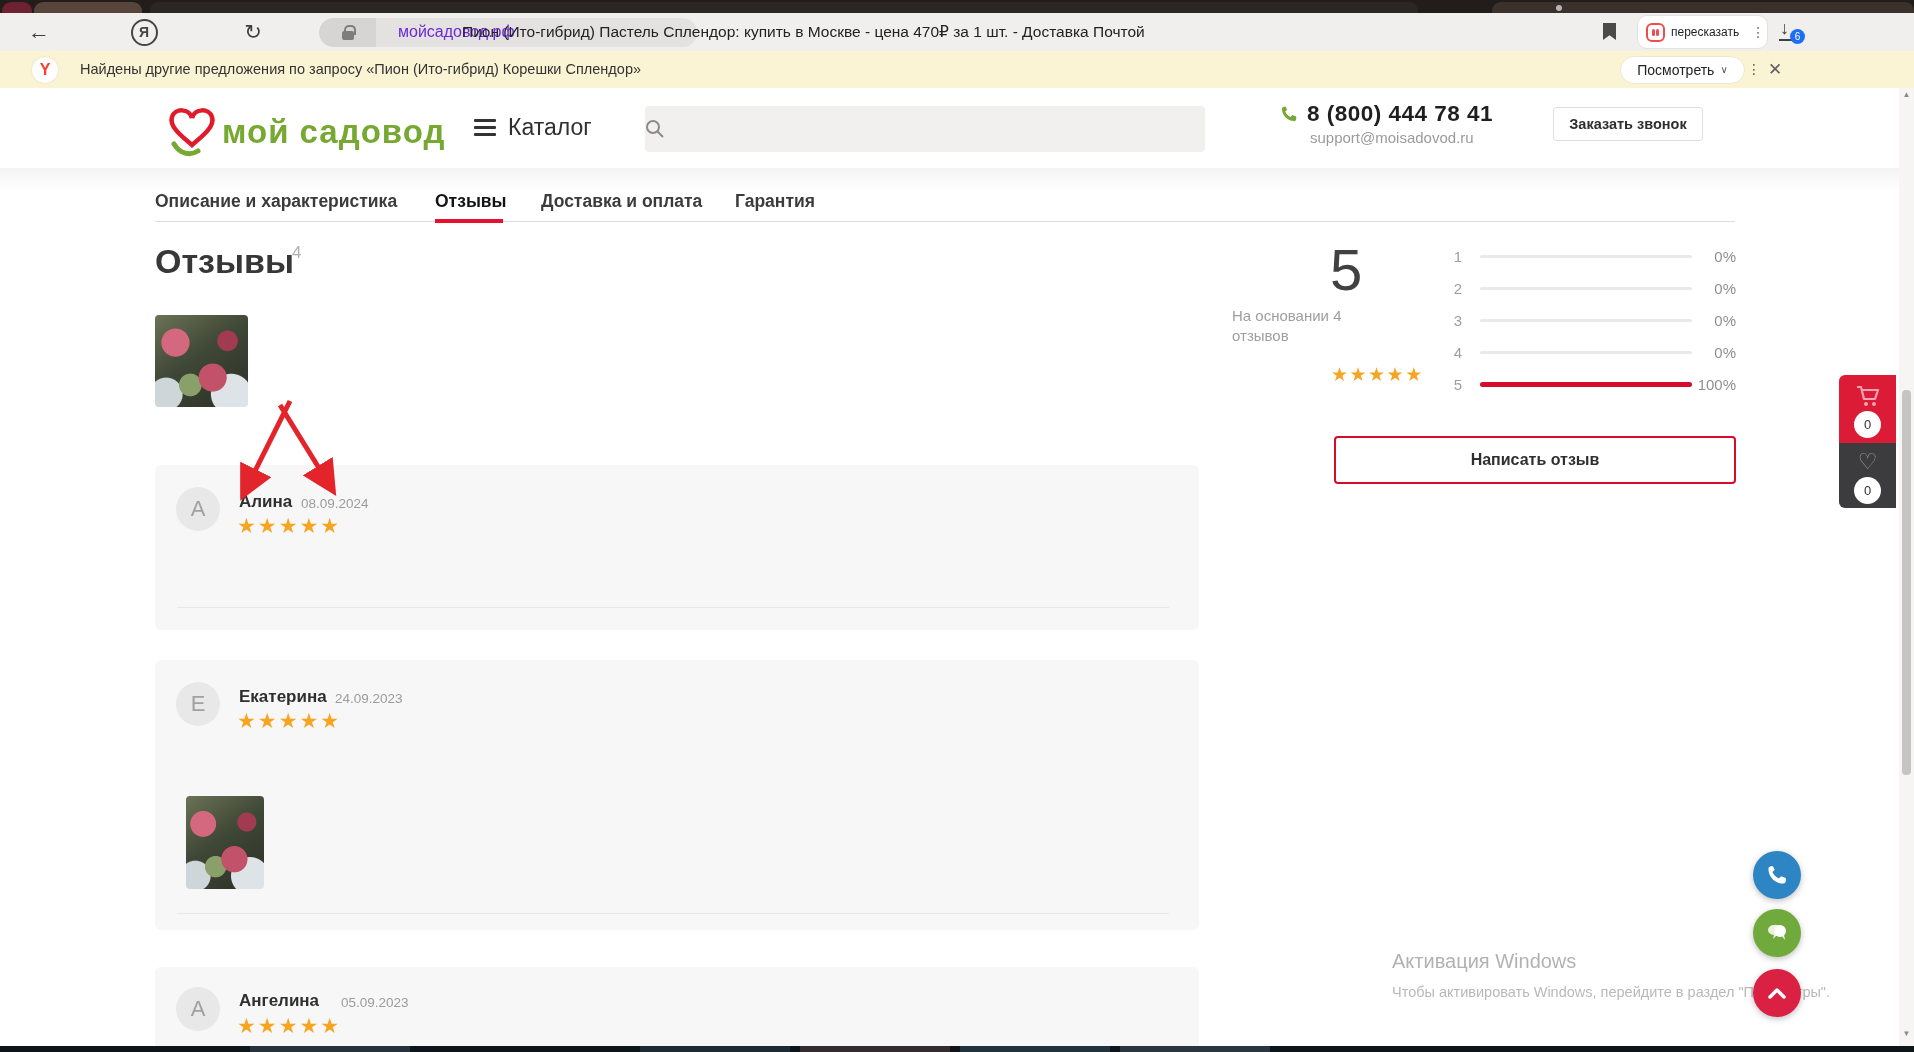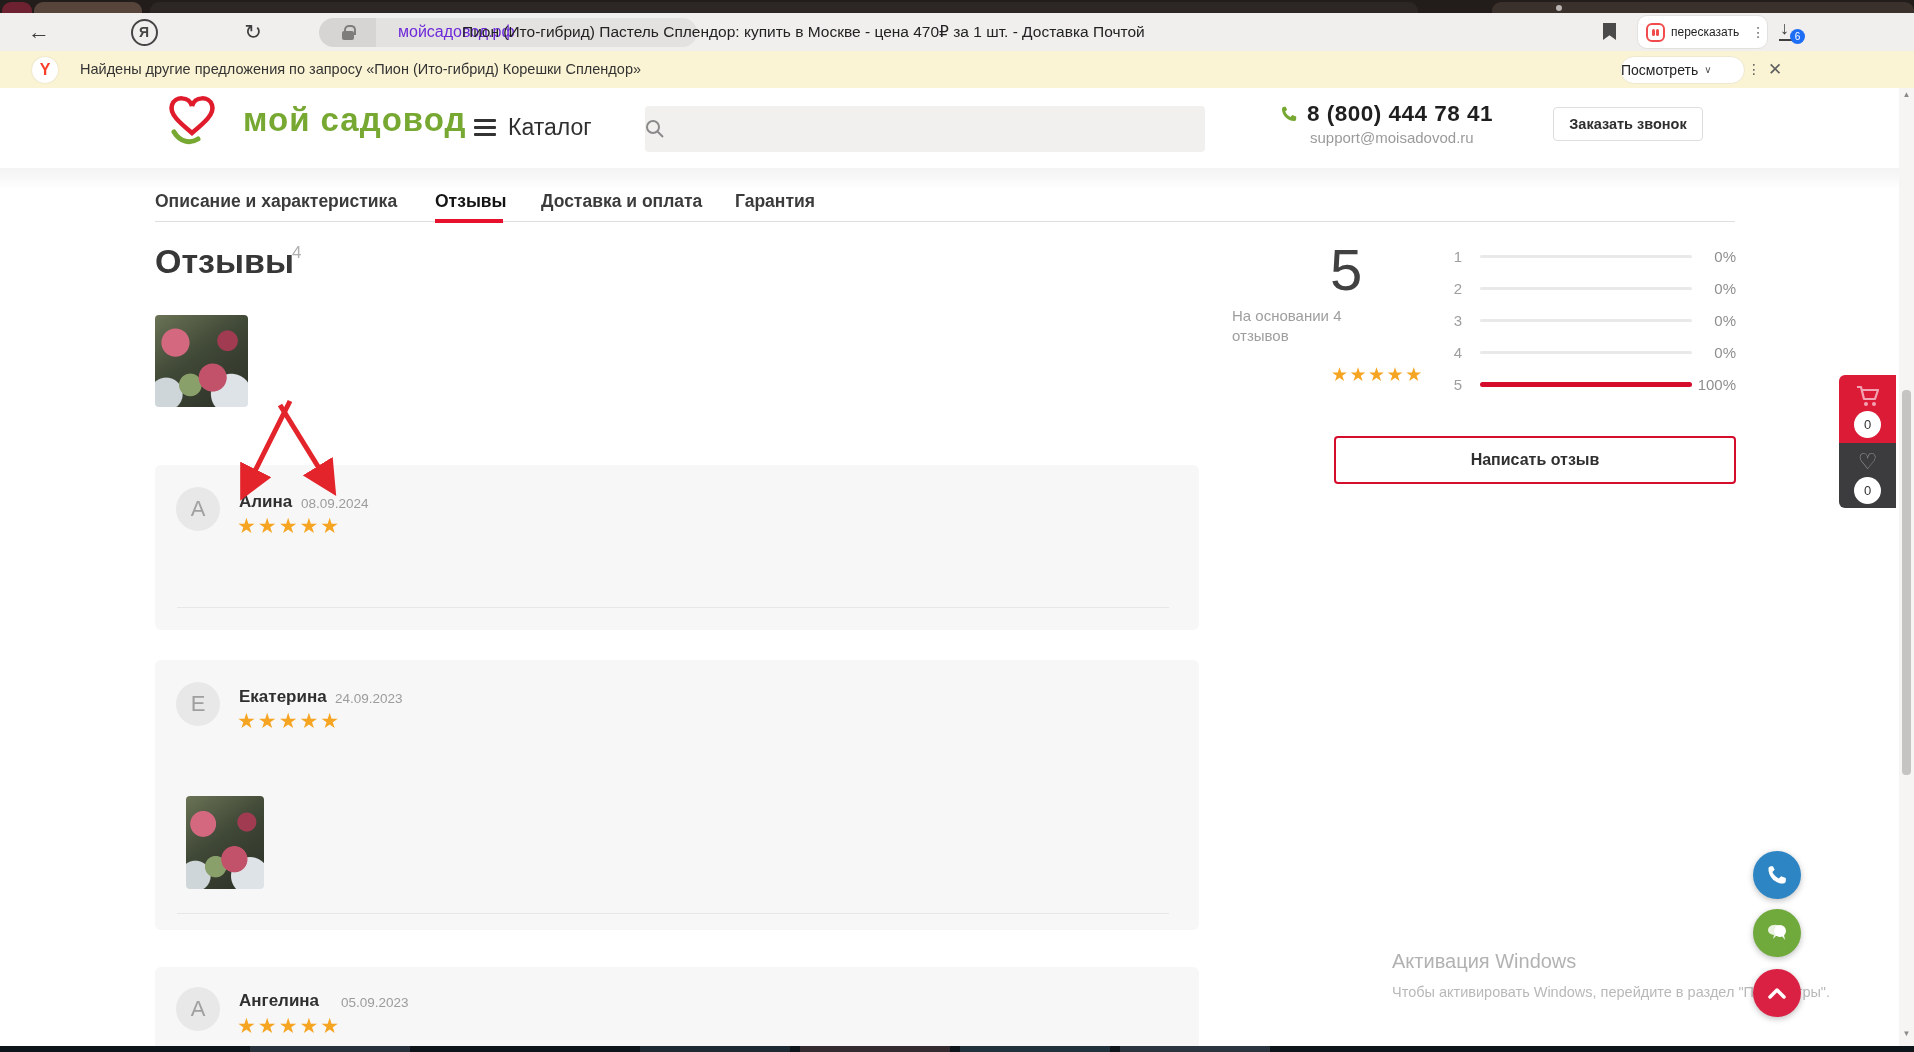--- a/index.html
+++ b/index.html
@@ -37,29 +37,29 @@
   .retell-dots { color:#6a6a6a; font-size:14px; letter-spacing:0; }
   .dl-wrap { position:absolute; left:1773px; top:2px; width:34px; height:34px; }
   .dl-arrow { position:absolute; left:7px; top:3px; font-size:18px; color:#3f3f3f; }
   .dl-bar { position:absolute; left:6px; top:24px; width:14px; height:2px; background:#3f3f3f; }
   .dl-badge { position:absolute; left:17px; top:14px; width:15px; height:15px; background:#1e6ef5; border-radius:50%; color:#fff; font-size:10px; display:flex; align-items:center; justify-content:center; }
 
   
   .notif { position:absolute; left:0; top:51px; width:1914px; height:37px; background:#fbf4d4; }
   .y-badge { position:absolute; left:32px; top:5.5px; width:26px; height:26px; background:#fff; border-radius:50%; display:flex; align-items:center; justify-content:center; font-weight:bold; font-size:16px; color:#fa3e2c; box-shadow:0 0 2px rgba(0,0,0,.15); }
   .notif-text { position:absolute; left:80px; top:0; height:37px; line-height:37px; font-size:14.5px; color:#333; }
-  .view-btn { position:absolute; left:1620px; top:4.5px; width:125px; height:28px; background:#fff; border:1px solid #eee8d0; border-radius:14px; font-size:14px; color:#222; display:flex; align-items:center; justify-content:flex-start; gap:6px; }
+  .view-btn { position:absolute; left:1620px; top:4.5px; width:125px; height:28px; background:#fff; border:1px solid #eee8d0; border-radius:14px; font-size:14px; color:#222; display:flex; align-items:center; justify-content:center; gap:6px; }
   .view-chev { font-size:10px; color:#555; }
   .notif-dots { position:absolute; left:1747px; top:0; height:37px; line-height:37px; color:#5f5f5f; font-size:14px; }
   .notif-close { position:absolute; left:1768px; top:0; height:37px; line-height:37px; color:#5f5f5f; font-size:17px; }
 
   
   .site-header { position:absolute; left:0; top:88px; width:1914px; height:82px; background:#fff; }
   .header-fade { position:absolute; left:0; top:168px; width:1914px; height:22px; background:linear-gradient(180deg,#f3f3f3,#ffffff); }
-  .logo { position:absolute; left:166px; top:4px; display:flex; align-items:center;gap:21px; }
+  .logo { position:absolute; left:166px; top:16px; display:flex; align-items:center; }
   .logo-text { font-size:33px; font-weight:bold; color:#76a832; letter-spacing:1px; margin-left:4px; }
   .catalog { position:absolute; left:474px; top:26px; display:flex; align-items:center; gap:12px; }
   .burger { display:flex; flex-direction:column; gap:4.5px; }
   .burger i { display:block; width:22px; height:2.5px; background:#333; border-radius:1px; }
   .catalog-label { font-size:23px; color:#2f2f2f; }
   .search-box { position:absolute; left:645px; top:18px; width:560px; height:46px; background:#f1f0ef; border-radius:4px; display:flex; align-items:center; }
   .search-input { flex:1; border:none; outline:none; background:transparent; padding:0 10px 0 25px; font-size:15px; color:#555; font-family:inherit; }
   .search-input::placeholder { color:#a3a3a3; }
   .search-glass { margin-right:20px; flex:none; }
   .phone-row { position:absolute; left:1280px; top:13px; display:flex; align-items:center; gap:9px; }

